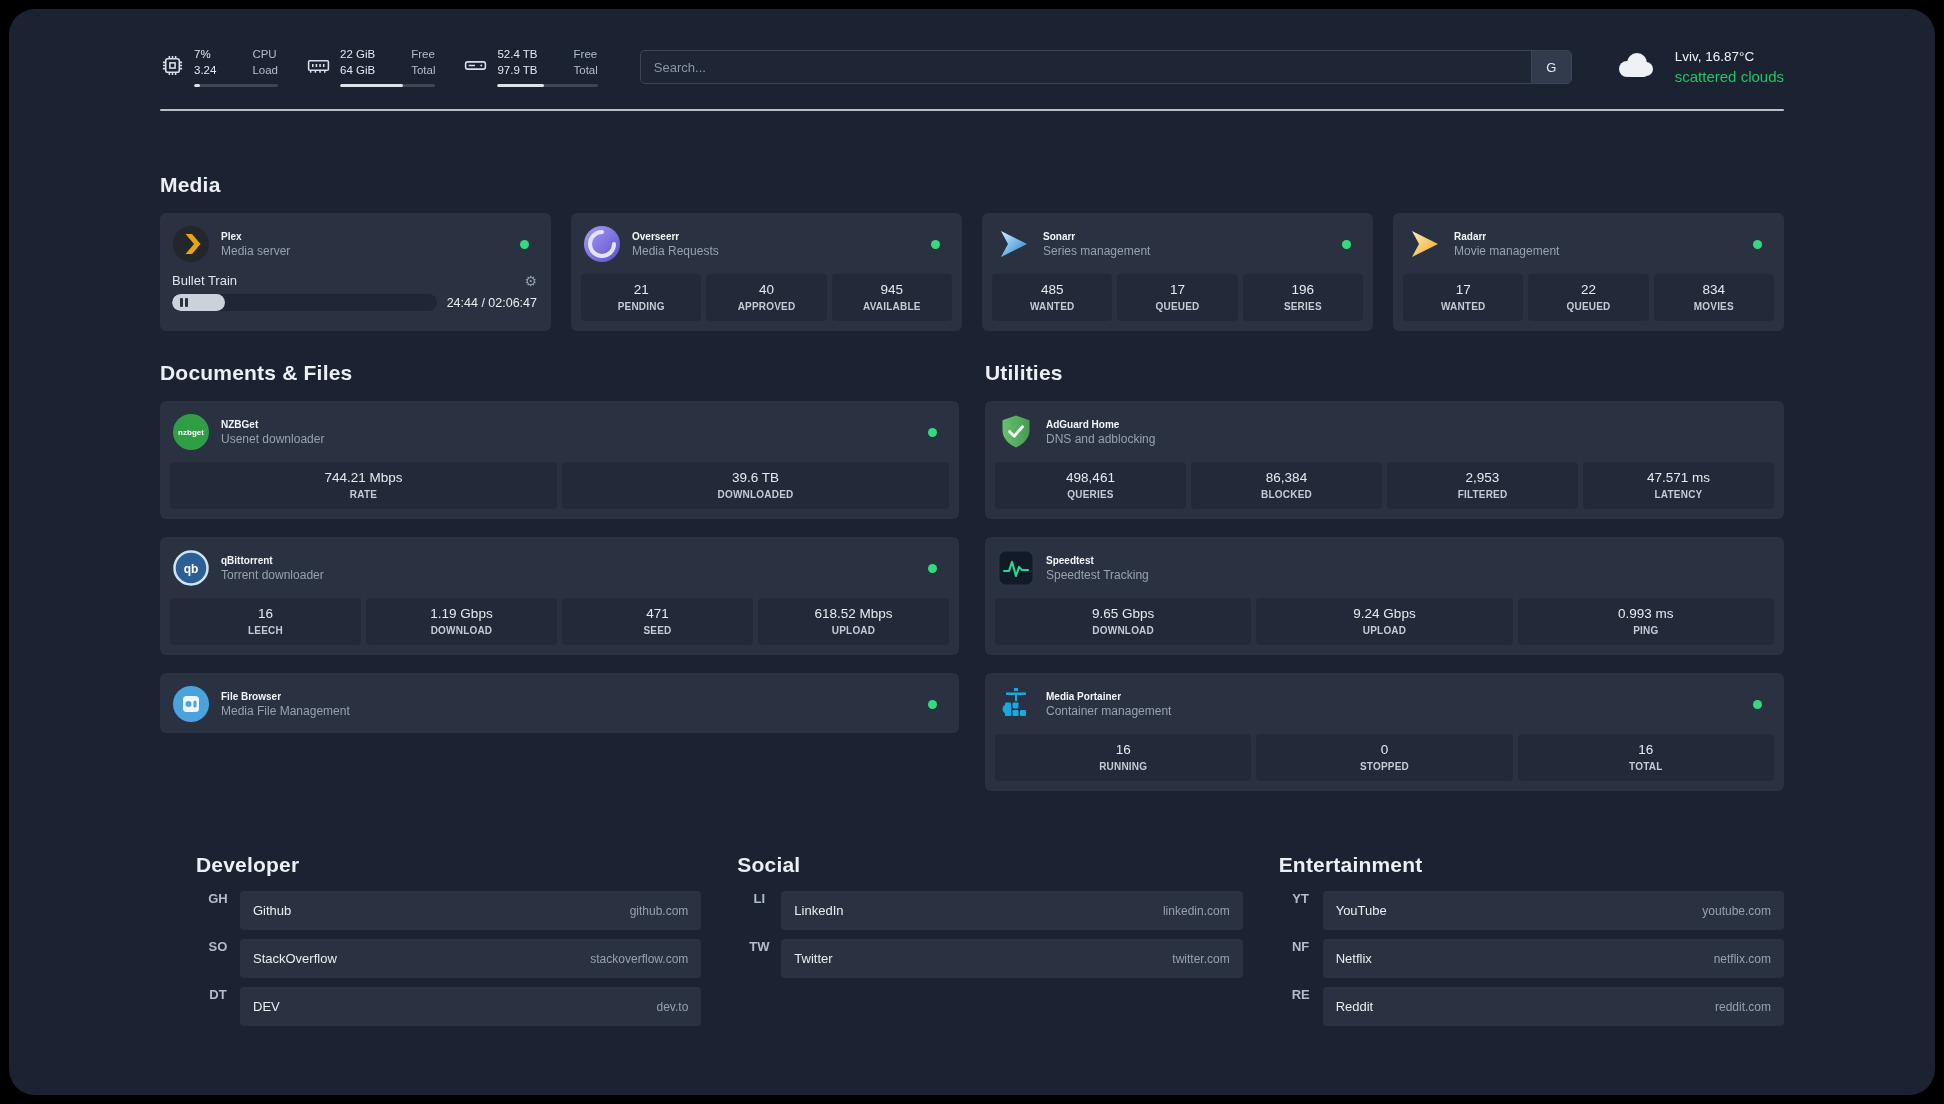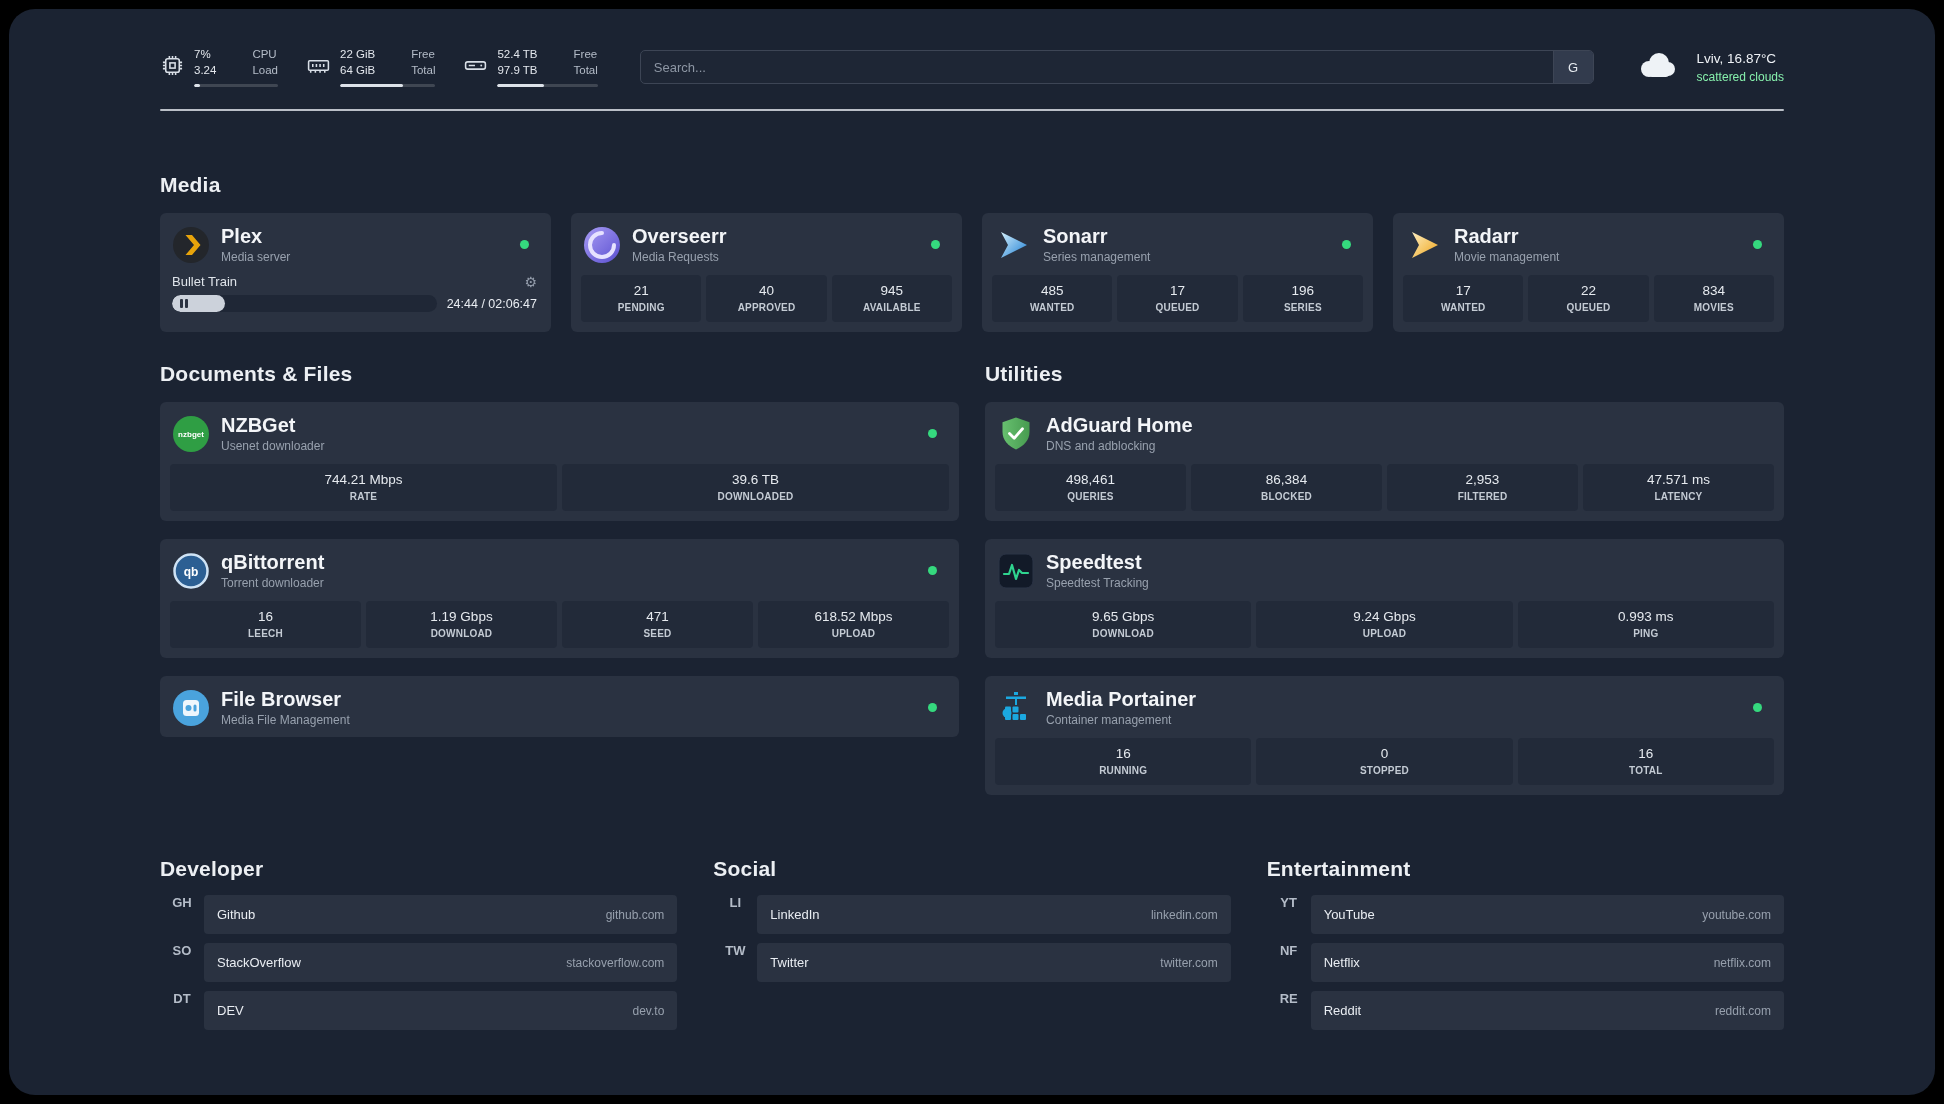--- a/index.html
+++ b/index.html
@@ -24,33 +24,33 @@
   .search { flex:1; display:flex; height:34px; border:1px solid #3d4555; border-radius:5px;
             overflow:hidden; background:#1e2635; margin:0 14px; }
   .search-input { flex:1; background:transparent; border:none; outline:none; color:#dfe4ea;
                   font-size:13px; padding:0 13px; font-family:inherit; }
   .search-input::placeholder { color:#8d96a4; }
   .search-btn { width:40px; background:#323b4d; color:#e7ebf0; border:none; border-left:1px solid #3d4555;
                 font-size:13px; font-family:inherit; cursor:pointer; }
 
   .weather { display:flex; align-items:center; gap:19px; }
   .weather-loc { color:#eff2f6; font-size:13.5px; }
-  .weather-cond { color:#86efac; font-size:12px; margin-top:4px; }
+  .weather-cond { color:#22c55e; font-size:15px; margin-top:4px; }
 
   .divider { height:2px; background:#d6dbe2; opacity:.85; border-radius:1px; margin-top:18px; }
 
   
   .section-title { font-size:21px; font-weight:600; color:#eceff3; letter-spacing:.2px; }
   .sec-media { margin-top:62px; }
   .media-grid { display:grid; grid-template-columns:repeat(4,1fr); gap:20px; margin-top:16px; }
 
   .card { background:#2a3241; border-radius:6px; padding:10px; }
   .card-head { display:flex; align-items:center; gap:11px; padding:2px 4px 0 2px; }
   .app-icon { width:38px; height:38px; flex:none; display:flex; align-items:center; justify-content:center; }
-  .card-title { font-size:20px; font-weight:600; color:#f3f5f8; }
+  .card-title { font-size:10px; font-weight:600; color:#f3f5f8; }
   .card-sub { font-size:12px; color:#98a1ae; margin-top:2px; }
   .dot { width:9px; height:9px; border-radius:50%; background:#35d97e; margin-left:auto; margin-right:8px; flex:none; }
 
   .stats { display:flex; gap:5px; margin-top:11px; }
   .stat { flex:1; background:#222a39; border-radius:4px; text-align:center; padding:8px 4px 9px; }
   .stat-value { font-size:13.5px; color:#e6eaef; }
   .stat-label { font-size:10px; font-weight:700; color:#c4cbd4; margin-top:4px; letter-spacing:.2px; }
 
   
   .player { margin-top:10px; padding:0 4px 2px 2px; }
@@ -63,21 +63,21 @@
   .pause i { width:2.5px; height:9px; background:#2a3241; border-radius:1px; display:block; }
   .ptime { font-size:12.5px; color:#e9edf2; white-space:nowrap; }
 
   
   .services { display:grid; grid-template-columns:1fr 1fr; gap:26px; margin-top:30px; align-items:start; }
   .svc-col .section-title { margin-bottom:16px; }
   .svc-col .card { margin-bottom:18px; }
   .svc-col .card:last-child { margin-bottom:0; }
 
   
-  .bookmarks { display:grid; grid-template-columns:1fr 1fr 1fr; gap:36px; margin-top:62px; }
+  .bookmarks { display:grid; grid-template-columns:1fr 1fr 1fr; gap:36px; margin-top:62px;margin-left:36px; }
   .bm-item { display:flex; align-items:flex-start; height:34px; margin-top:14px; }
   .bm-abbr { width:44px; display:flex; align-items:center; justify-content:center;
              color:#b4bcc8; font-size:13px; font-weight:600; }
   .bm-bar { flex:1; background:#2a3241; border-radius:4px; display:flex; align-items:center; padding:12px 13px; }
   .bm-name { font-size:13px; color:#e9edf2; }
   .bm-domain { margin-left:auto; font-size:12px; color:#97a0ad; }
 </style>
 </head>
 <body>
 

